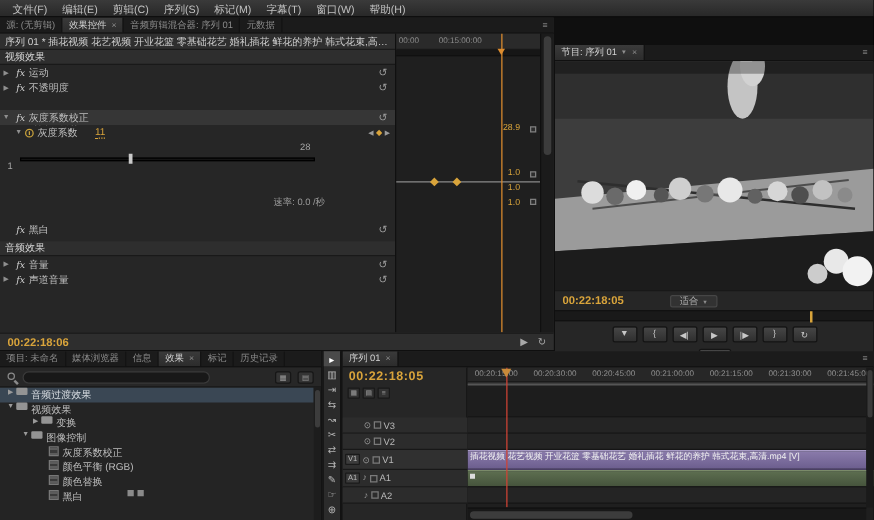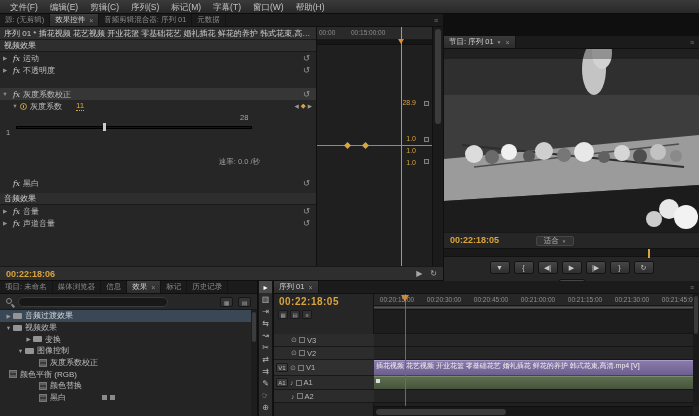--- a/index.html
+++ b/index.html
@@ -71,21 +71,21 @@
   .transport2{position:absolute;left:0;top:45px;right:0;height:14px;display:flex;align-items:center;justify-content:center;}
   
   .searchrow{position:absolute;left:0;top:13px;right:0;height:16px;background:#272727;border-bottom:1px solid #191919;}
   .magc{position:absolute;left:6px;top:4px;width:6px;height:6px;border:1.5px solid #8a8a8a;border-radius:50%;}
   .magh{position:absolute;left:12px;top:10px;width:1.5px;height:4px;background:#8a8a8a;transform:rotate(-45deg);}
   .search-input{position:absolute;left:18px;top:3px;width:150px;height:10px;background:#181818;border:1px solid #3a3a3a;
     border-radius:5px;color:#c0c0c0;font-size:7.5px;padding:0 4px;outline:none;}
   .sic{position:absolute;top:3px;width:13px;height:10px;background:#343434;border:1px solid #161616;border-radius:2px;
     font-size:6px;color:#9a9a9a;display:flex;align-items:center;justify-content:center;}
   #tree{position:absolute;left:0;top:29px;right:6px;bottom:0;overflow:hidden;}
-  .trow{height:11.7px;display:flex;align-items:center;font-size:8px;color:#bdbdbd;white-space:nowrap;}
+  .trow{height:11.7px;display:flex;align-items:flex-start;font-size:8px;color:#bdbdbd;white-space:nowrap;}
   .trow.sel{background:#3a4754;color:#d8dde2;}
   .tw2{width:9px;text-align:center;font-size:5.5px;color:#9a9a9a;flex:none;}
   .binic{width:9px;height:6px;background:#949494;border-radius:1px;margin-right:3px;flex:none;}
   .effic{width:8px;height:8px;border:1px solid #777;background:repeating-linear-gradient(0deg,#5c5c5c 0 2px,#3a3a3a 2px 4px);margin-right:3px;flex:none;}
   .badge{width:5px;height:5px;background:#8a8a8a;margin-left:3px;flex:none;}
   .proj-scroll{position:absolute;right:0;top:29px;width:6px;bottom:0;background:#1d1d1d;}
   .proj-scroll .thumb{position:absolute;left:1px;top:2px;width:4px;height:30px;background:#3c3c3c;border-radius:2px;}
   
   #tools{position:absolute;left:258px;top:281px;width:15px;height:135px;background:#2b2b2b;
     border-left:1px solid #121212;border-right:1px solid #121212;display:flex;flex-direction:column;align-items:stretch;}
@@ -364,21 +364,21 @@
       <div class="trow" style="padding-left:16px">
         <span class="tw2">▼</span>
         <span class="binic"></span>
         <span>图像控制</span>
       </div>
       <div class="trow" style="padding-left:30px">
         <span class="tw2"></span>
         <span class="effic"></span>
         <span>灰度系数校正</span>
       </div>
-      <div class="trow" style="">
+      <div class="trow" style="padding-left:30px">
         <span class="tw2"></span>
         <span class="effic"></span>
         <span>颜色平衡 (RGB)</span>
       </div>
       <div class="trow" style="padding-left:30px">
         <span class="tw2"></span>
         <span class="effic"></span>
         <span>颜色替换</span>
       </div>
       <div class="trow" style="padding-left:30px">

